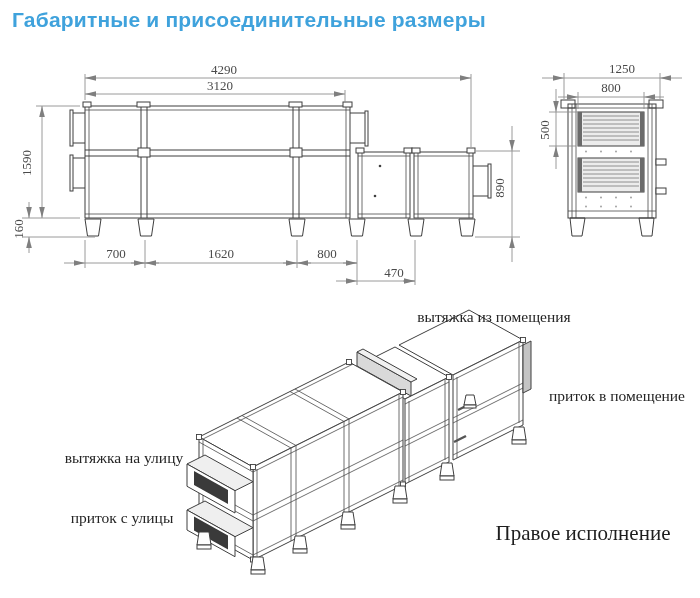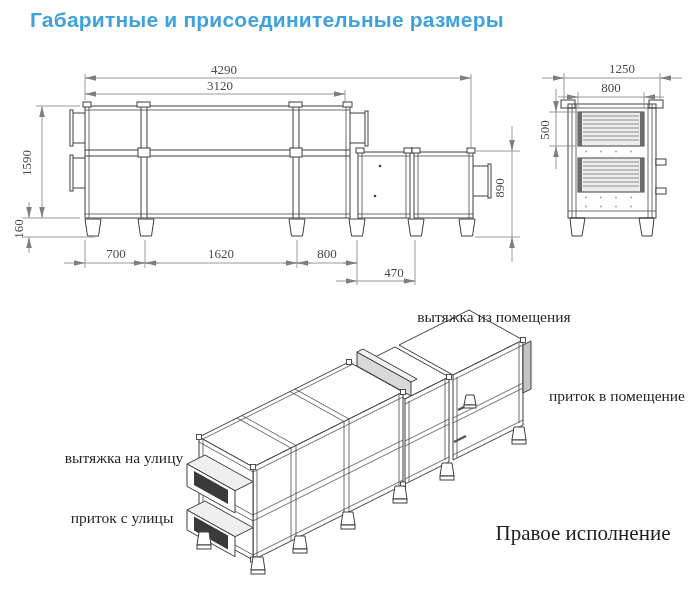--- a/index.html
+++ b/index.html
@@ -1,18 +1,18 @@
 <!DOCTYPE html>
 <html><head>
 <meta charset="utf-8">
 <style>
   html,body{margin:0;padding:0;background:#ffffff;}
   .page{position:relative;width:700px;height:598px;background:#fff;overflow:hidden;
         font-family:"Liberation Sans",sans-serif;}
-  .title{position:absolute;left:30px;top:8px;width:560px;
+  .title{position:absolute;left:12px;top:8px;width:560px;
          font-size:21px;font-weight:bold;color:#3fa2dc;letter-spacing:0.2px;}
   svg{position:absolute;left:0;top:0;}
   .obj{stroke:#3f3f3f;stroke-width:1;fill:none;}
   .objf{stroke:#3f3f3f;stroke-width:1;fill:#ffffff;}
   .thin{stroke:#4a4a4a;stroke-width:0.8;fill:none;}
   .dim{stroke:#8f8f8f;stroke-width:0.9;fill:none;}
   .dimtxt{font-family:"Liberation Serif",serif;font-size:13px;fill:#4a4a4a;}
   .lbl{font-family:"Liberation Serif",serif;font-size:15.5px;fill:#252525;}
   .big{font-family:"Liberation Serif",serif;font-size:21px;fill:#1e1e1e;}
 </style>

